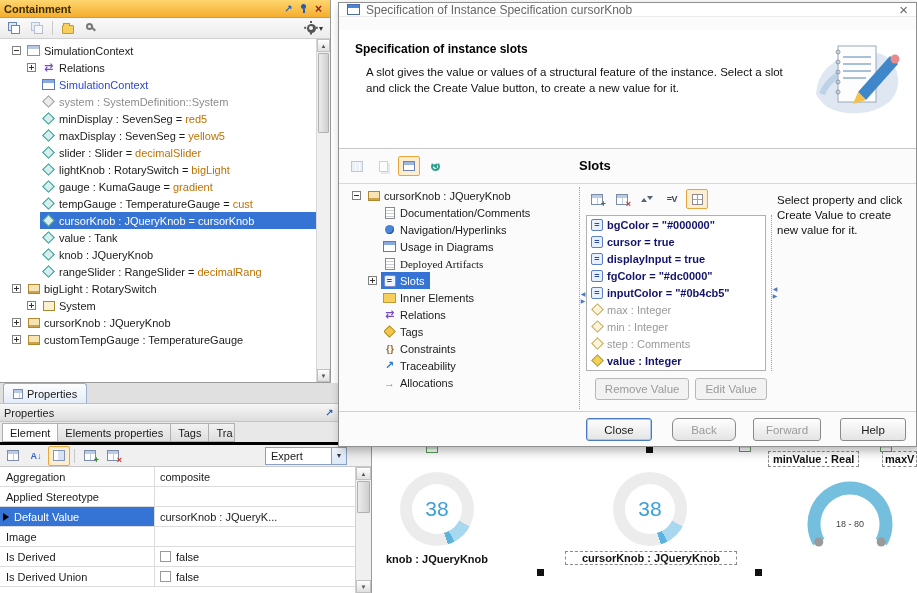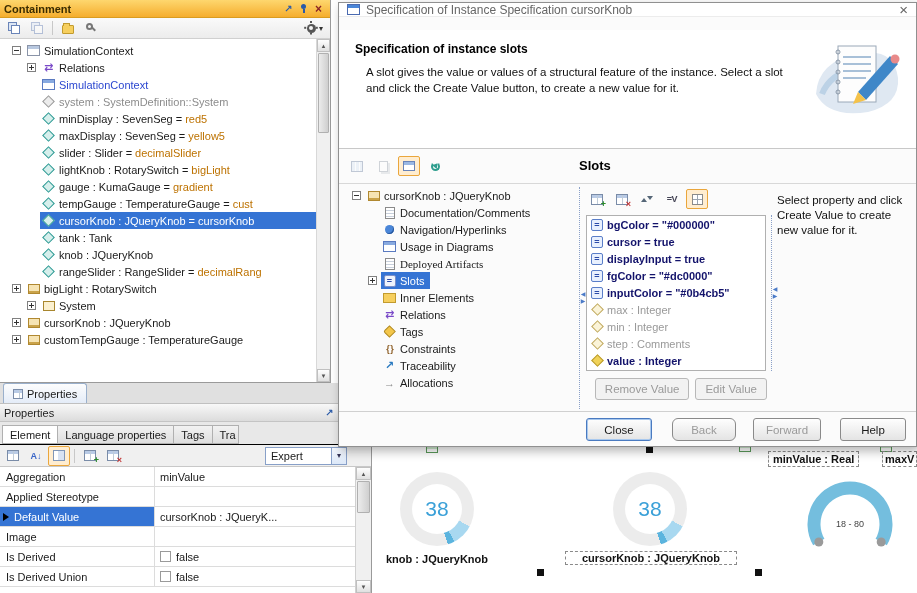--- a/index.html
+++ b/index.html
@@ -86,21 +86,21 @@
   #containment-tree { position:absolute; left:0; top:3px; right:14px; bottom:0; overflow:hidden; }
   .vscroll { position:absolute; right:0; top:0; bottom:0; width:14px; background:#f0f0f0; border-left:1px solid #d8d8d8; }
   .sarrow { position:absolute; left:0; right:0; height:13px; display:flex; align-items:center; justify-content:center; font-size:6px; color:#555; background:linear-gradient(#fefefe,#e0e0e0); border:1px solid #c0c0c0; }
   .sarrow.up { top:0; } .sarrow.down { bottom:0; }
   .sthumb { position:absolute; left:1px; right:1px; background:linear-gradient(90deg,#ececec,#cfcfcf); border:1px solid #b0b0b0; border-radius:1px; }
 
   
   #properties { position:absolute; left:0; top:383px; width:372px; height:210px; background:#7dd3fc; border-right:1px solid #9a9a9a; }
   .dock-tabbar { height:21px; background:#e0e0e0; border-bottom:1px solid #c0c0c0; display:flex; align-items:flex-end; padding-left:3px; }
   .dock-tab { height:20px; display:flex; align-items:center; gap:4px; padding:0 9px; background:linear-gradient(#fdfdfd,#e4ecf8); border:1px solid #9ab0cc; border-bottom:none; border-radius:3px 3px 0 0; }
-  .etabs { height:23px; background:#e8e8e8; display:flex; align-items:flex-end; padding:3px 2px 0 2px; border-bottom:1px solid #000000; }
+  .etabs { height:23px; background:#e8e8e8; display:flex; align-items:flex-end; padding:3px 2px 0 2px; border-bottom:3px solid #000000; }
   .etab { font-size:11px; padding:3px 7px 2px; border:1px solid #b0b0b0; background:linear-gradient(#f2f2f2,#dedede); white-space:nowrap; }
   .etab + .etab { border-left:none; }
   .etab.active { background:#fff; }
   .etab.cut { width:26px; overflow:hidden; padding-right:0; }
   .etab-ctl { margin-left:auto; display:flex; align-items:center; gap:3px; padding:0 2px 3px 0; }
   .etab-ctl .arr { font-size:7px; color:#444; }
   .etab-ctl .arr.dis { color:#b0b0b0; }
   .ptoolbar { height:22px; display:flex; align-items:center; gap:1px; padding:0 2px; background:#f0f0f0; border-bottom:1px solid #c8c8c8; }
   .combo { margin-left:auto; margin-right:22px; width:82px; height:18px; border:1px solid #88a0c8; background:#fff; display:flex; align-items:center; padding-left:5px; position:relative; }
   .combo-arrow { position:absolute; right:0; top:0; bottom:0; width:15px; background:linear-gradient(#f4f8fe,#dce8f8); border-left:1px solid #88a0c8; display:flex; align-items:center; justify-content:center; font-size:8px; color:#335; }
@@ -309,21 +309,21 @@
             <span class="exp noexp"></span>
             <span class="rowc">
               <span class="ticon part"></span>
               <span class="tlabel">cursorKnob : JQueryKnob = cursorKnob</span>
             </span>
           </div>
           <div class="trow" style="padding-left: 27px;">
             <span class="exp noexp"></span>
             <span class="rowc">
               <span class="ticon part"></span>
-              <span class="tlabel">tank : Tank</span>
+              <span class="tlabel">value : Tank</span>
             </span>
           </div>
           <div class="trow" style="padding-left: 27px;">
             <span class="exp noexp"></span>
             <span class="rowc">
               <span class="ticon part"></span>
               <span class="tlabel">knob : JQueryKnob</span>
             </span>
           </div>
           <div class="trow" style="padding-left: 27px;">
@@ -381,21 +381,21 @@
     <header class="panel-title gray">
       <span class="pt-text">Properties</span>
       <span class="wc">↗</span>
       <span class="wc">
           <span class="g-pin"></span>
         </span>
       <span class="wc close">×</span>
     </header>
     <div class="etabs">
       <span class="etab active">Element</span>
-      <span class="etab">Language properties</span>
+      <span class="etab">Elements properties</span>
       <span class="etab">Tags</span>
       <span class="etab cut">Tra</span>
       <span class="etab-ctl">
         <span class="arr dis">◀</span>
         <span class="arr">▶</span>
         <span class="gi g-table" style="width:10px;height:10px;"></span>
       </span>
     </div>
     <div class="ptoolbar">
       <span class="tb">
@@ -419,21 +419,21 @@
         <span class="combo-arrow">▾</span>
       </div>
     </div>
     <div class="pgrid-wrap">
       <div id="pgrid">
           <div class="prow">
             <div class="pcell pl">
               <span>Aggregation</span>
             </div>
             <div class="pcell pv">
-              <span>minValue</span>
+              <span>composite</span>
             </div>
           </div>
           <div class="prow">
             <div class="pcell pl">
               <span>Applied Stereotype</span>
             </div>
             <div class="pcell pv">
               <span></span>
             </div>
           </div>

